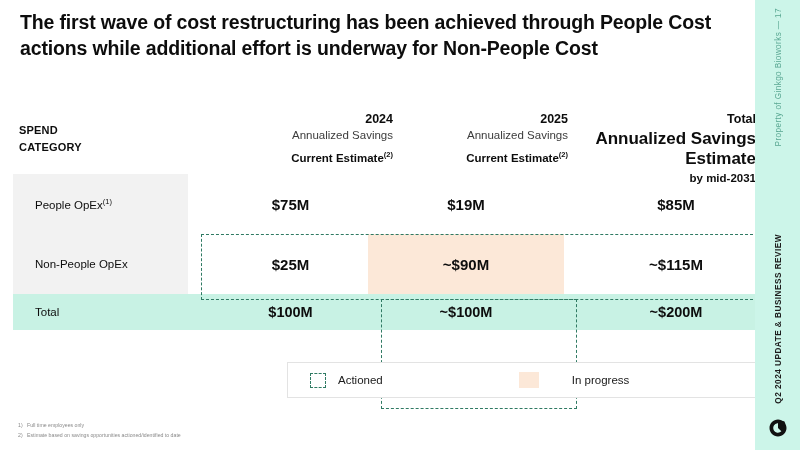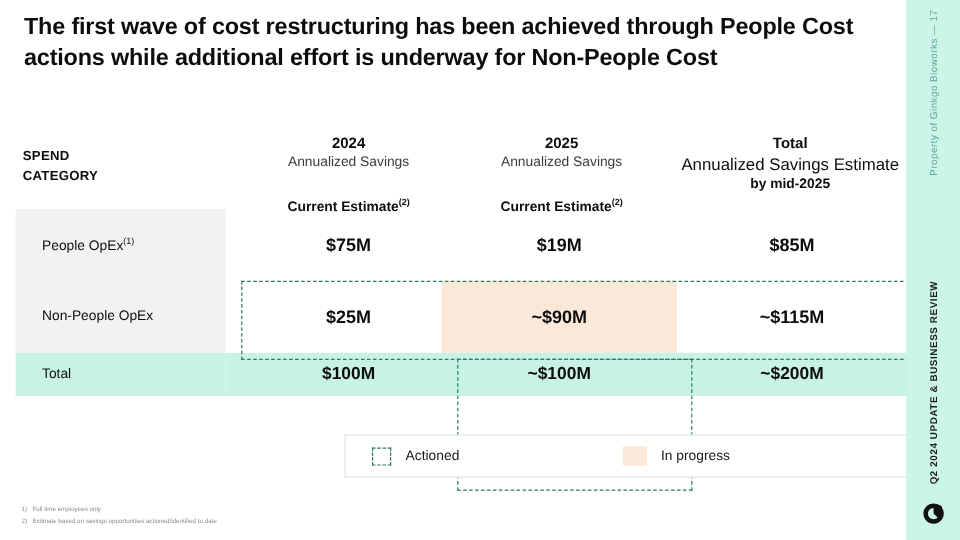--- a/index.html
+++ b/index.html
@@ -20,26 +20,26 @@
 
   
   .table { position: absolute; left: 13px; top: 112px; width: 731px; }
 
   .head-row { position: relative; height: 62px; }
   .head-cat {
     position: absolute; left: 6px; top: 10px;
     font-size: 11px; font-weight: 700; color: #0d0d0d;
     line-height: 1.5; letter-spacing: .2px;
   }
-  .head-col { position: absolute; top: 0; text-align: center; }
+  .head-col { position: absolute; top: 0; text-align: right; }
   .head-col .y   { font-size: 12.5px; font-weight: 700; color:#0d0d0d; }
   .head-col .sub { font-size: 11.5px; font-weight: 400; color:#3c3c3c; margin-top: 3px; }
-  .head-col .cur { font-size: 11.5px; font-weight: 700; color:#0d0d0d; margin-top: 23px; }
+  .head-col .cur { font-size: 11.5px; font-weight: 700; color:#0d0d0d; margin-top: 9px; }
   .head-col .cur sup { font-size: 7.5px; font-weight:700; vertical-align: super; }
-  .head-col .tot-l2 { font-size: 14px; font-weight:400; color:#0d0d0d; margin-top:3px; }
+  .head-col .tot-l2 { font-size: 17px; font-weight:700; color:#0d0d0d; margin-top:3px; }
   .head-col .tot-l3 { font-size: 11.5px; font-weight:700; color:#0d0d0d; margin-top:3px; }
 
   .col-2024  { left: 175px; width: 205px; }
   .col-2025  { left: 355px; width: 200px; }
   .col-total { left: 548px; width: 195px; }
 
   
   .rows { position: relative; }
   .row { position: relative; height: 60px; }
   .row.total { height: 36px; }
@@ -56,21 +56,21 @@
   .cat-label sup { font-size: 7.5px; vertical-align: super; }
 
   .cell {
     position: absolute; top: 0; height: 100%;
     display: flex; align-items: center; justify-content: center;
     font-size: 15px; font-weight: 700; color: #0d0d0d;
   }
   .row.total .cell { font-size: 14.5px; }
   .c1 { left: 175px; width: 205px; }
   .c2 { left: 355px; width: 196px; }
-  .c3 { left: 551px; width: 192px; text-align: center; }
+  .c3 { left: 567px; width: 192px; text-align: center; }
 
   
   .total-band {
     position: absolute; left: 175px; top: 0; width: 568px; height: 100%;
     background: #c8f2e4;
   }
   
   .peach-block {
     position: absolute; left: 355px; top: 0; width: 196px; height: 100%;
     background: #fce8d8;
@@ -84,21 +84,21 @@
   .dash-b { left: 368px; top: 125px; width: 196px; height: 110px; }
 
   
   .legend {
     position: absolute; left: 287px; top: 362px; width: 485px; height: 36px;
     background: #ffffff; border: 1px solid #e3e3e3;
     display: flex; align-items: center;
   }
   .legend-item { display: flex; align-items: center; }
   .li-actioned { margin-left: 22px; }
-  .li-progress { margin-left: 136px; }
+  .li-progress { margin-left: 136px; gap: 21px; }
   .sw-dashed {
     width: 16px; height: 15px; border: 1.6px dashed #2f7a63; background:#fff;
   }
   .sw-solid { width: 20px; height: 16px; background:#fce8d8; }
   .legend-label {
     margin-left: 12px; font-size: 11.5px; color: #1a1a1a; font-weight: 400;
   }
 
   
   .footnotes { position: absolute; left: 18px; top: 421px; }
@@ -152,21 +152,21 @@
 
       <div class="head-col col-2025">
         <div class="y">2025</div>
         <div class="sub">Annualized Savings</div>
         <div class="cur"><span>Current Estimate</span><sup>(2)</sup></div>
       </div>
 
       <div class="head-col col-total">
         <div class="y">Total</div>
         <div class="tot-l2">Annualized Savings Estimate</div>
-        <div class="tot-l3">by mid-2025</div>
+        <div class="tot-l3">by mid-2031</div>
       </div>
     </div>
 
     <div class="rows">
 
       <div class="row">
         <div class="cat-bg"></div>
         <div class="cat-label"><span>People OpEx</span><sup>(1)</sup></div>
         <div class="cell c1">$75M</div>
         <div class="cell c2">$19M</div>

